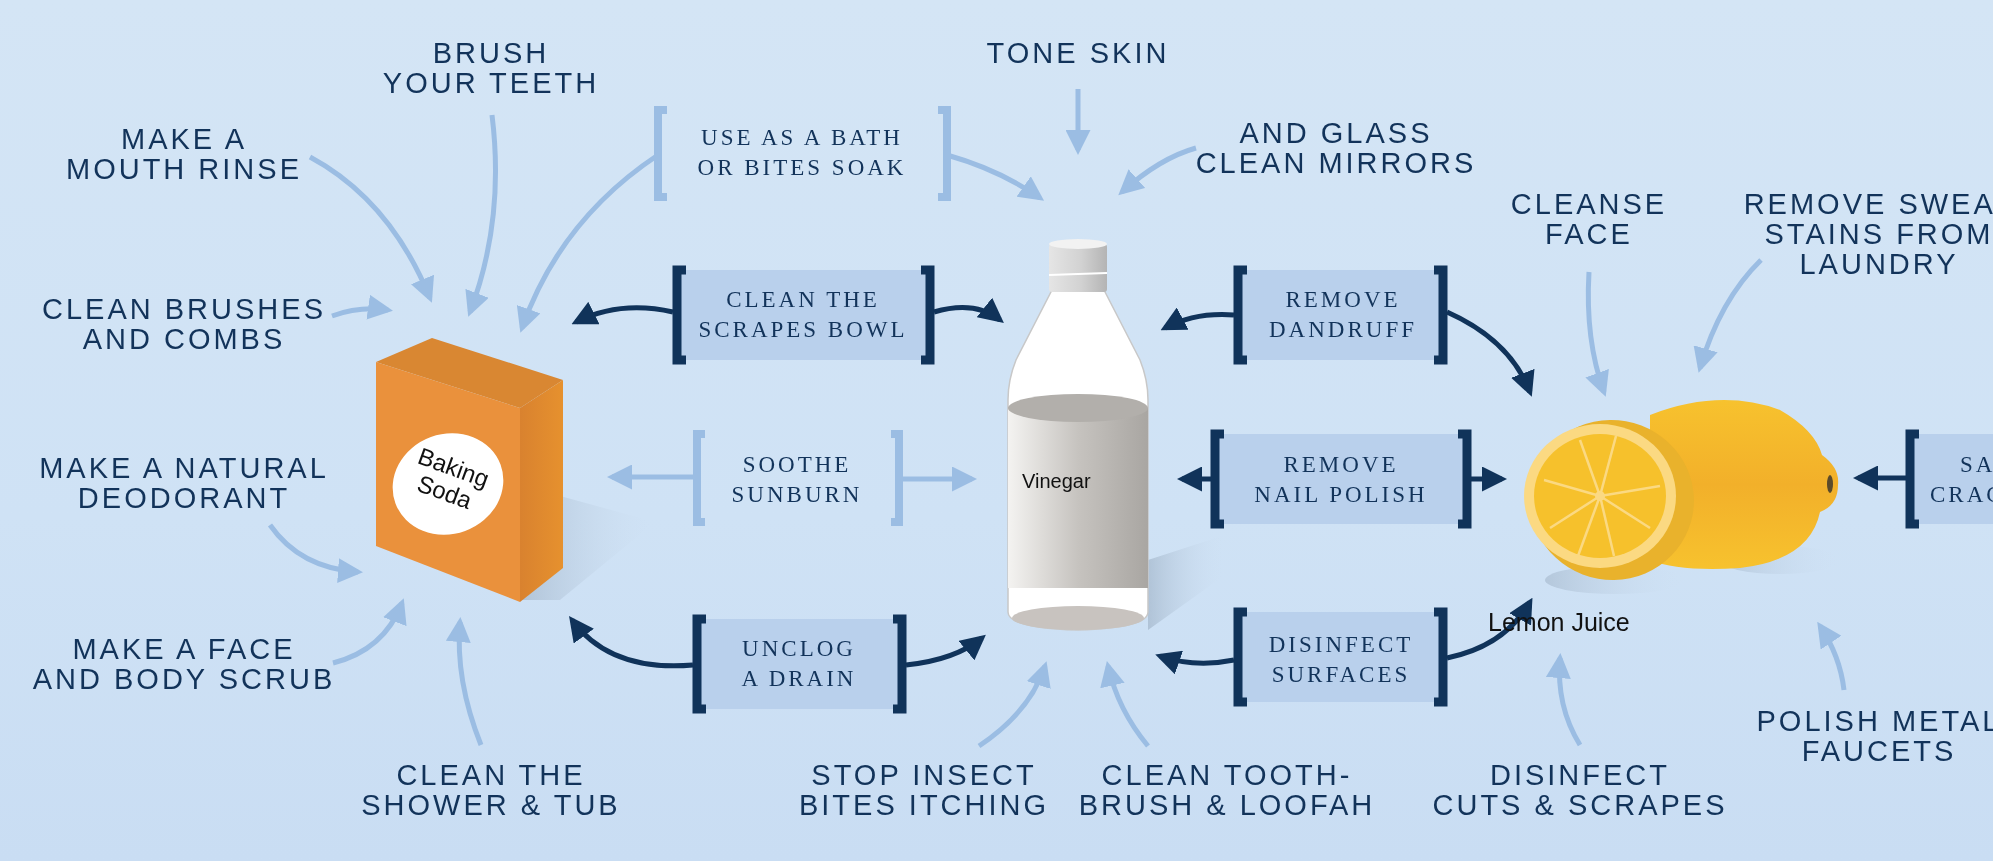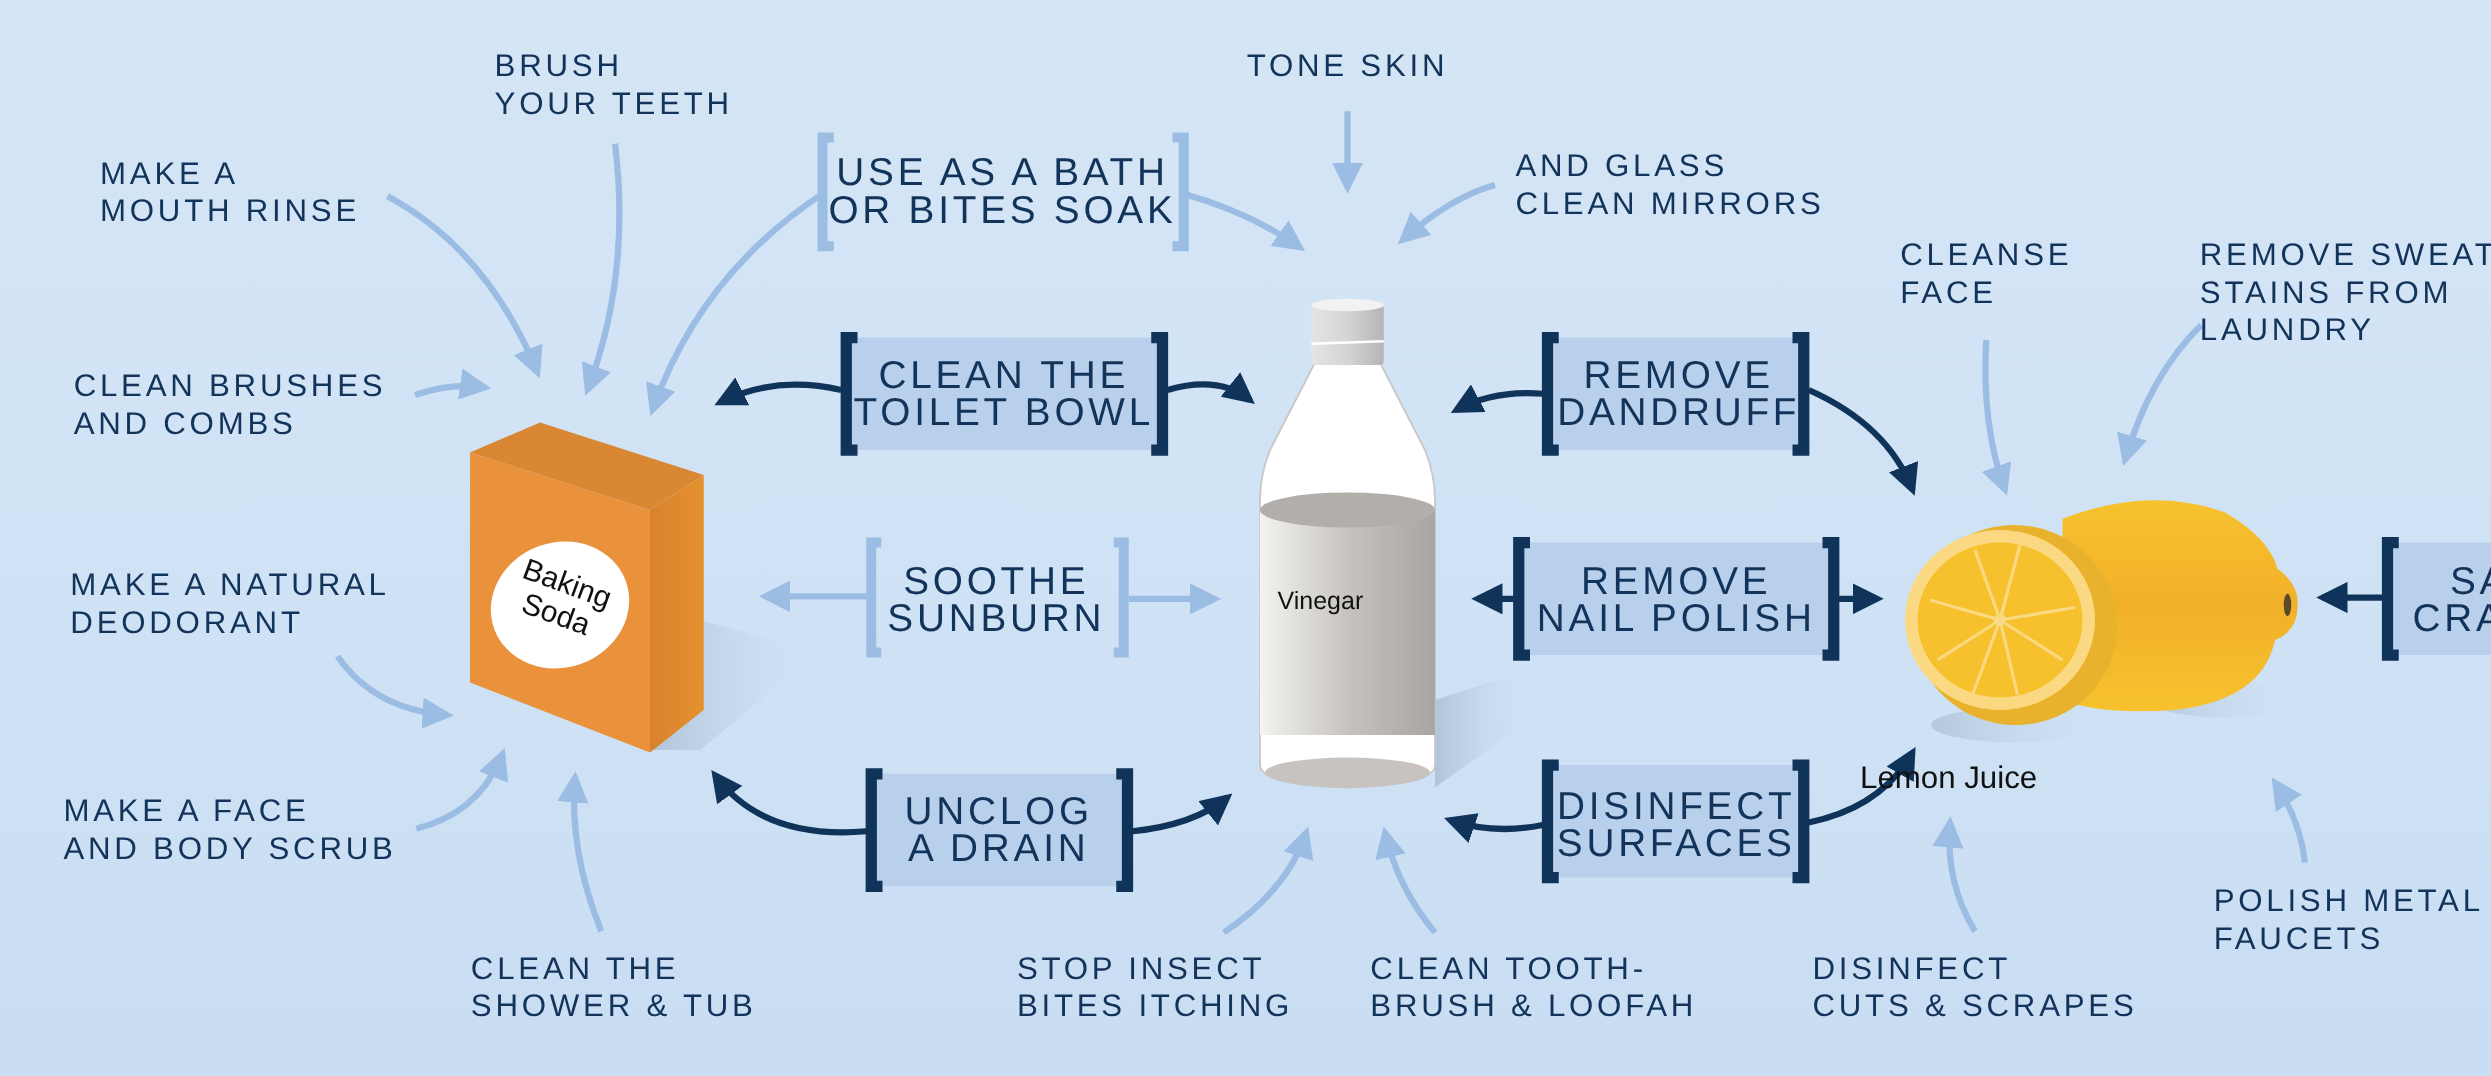--- a/index.html
+++ b/index.html
@@ -5,30 +5,30 @@
   html, body { margin: 0; padding: 0; }
   body {
     width: 1993px; height: 861px; overflow: hidden; position: relative;
     background: linear-gradient(180deg, #d4e5f5 0%, #cfe2f5 60%, #c9ddf3 100%);
     font-family: "Liberation Sans", "DejaVu Sans", sans-serif;
   }
   #canvas { position: absolute; left: 0; top: 0; width: 1993px; height: 861px; }
   svg.art { position: absolute; left: 0; top: 0; }
   .lbl {
     position: absolute; transform: translateX(-50%);
-    text-align: left; color: #12335a; font-size: 25px; line-height: 30px;
+    text-align: center; color: #12335a; font-size: 29px; line-height: 30px;
     letter-spacing: 3px; white-space: nowrap; text-transform: uppercase;
     font-family: "Liberation Sans", "DejaVu Sans", sans-serif;
   }
   .lbl span { display: block; }
   .boxlbl {
     position: absolute; transform: translateX(-50%);
-    text-align: center; color: #12335a; font-size: 31px; line-height: 30px;
+    text-align: center; color: #12335a; font-size: 23px; line-height: 30px;
     letter-spacing: 3px; white-space: nowrap;
-    font-family: Liberation Sans, sans-serif;
+    font-family: Liberation Serif, serif;
   }
   .boxlbl span { display: block; }
   .product-name {
     position: absolute; color: #111; font-family: "Liberation Sans", "DejaVu Sans", sans-serif;
     white-space: nowrap;
   }
 </style>
 </head>
 <body>
 
@@ -222,21 +222,21 @@
   <span>CLEAN THE</span>
   <span>SHOWER &amp; TUB</span>
 </div>
 
 <div class="boxlbl" style="left:802px; top:123px;">
   <span>USE AS A BATH</span>
   <span>OR BITES SOAK</span>
 </div>
 <div class="boxlbl" style="left:803px; top:285px;">
   <span>CLEAN THE</span>
-  <span>TOILET BOWL</span>
+  <span>SCRAPES BOWL</span>
 </div>
 <div class="boxlbl" style="left:797px; top:450px;">
   <span>SOOTHE</span>
   <span>SUNBURN</span>
 </div>
 <div class="boxlbl" style="left:799px; top:634px;">
   <span>UNCLOG</span>
   <span>A DRAIN</span>
 </div>
 

